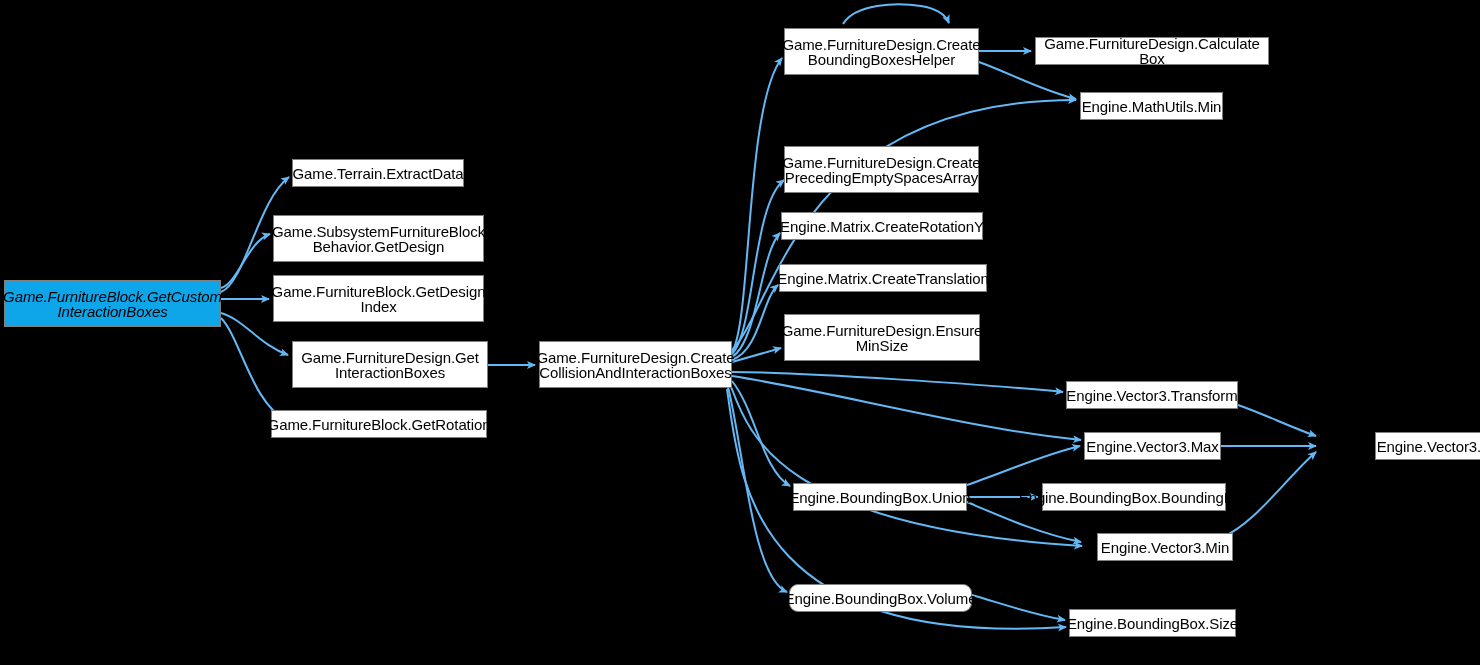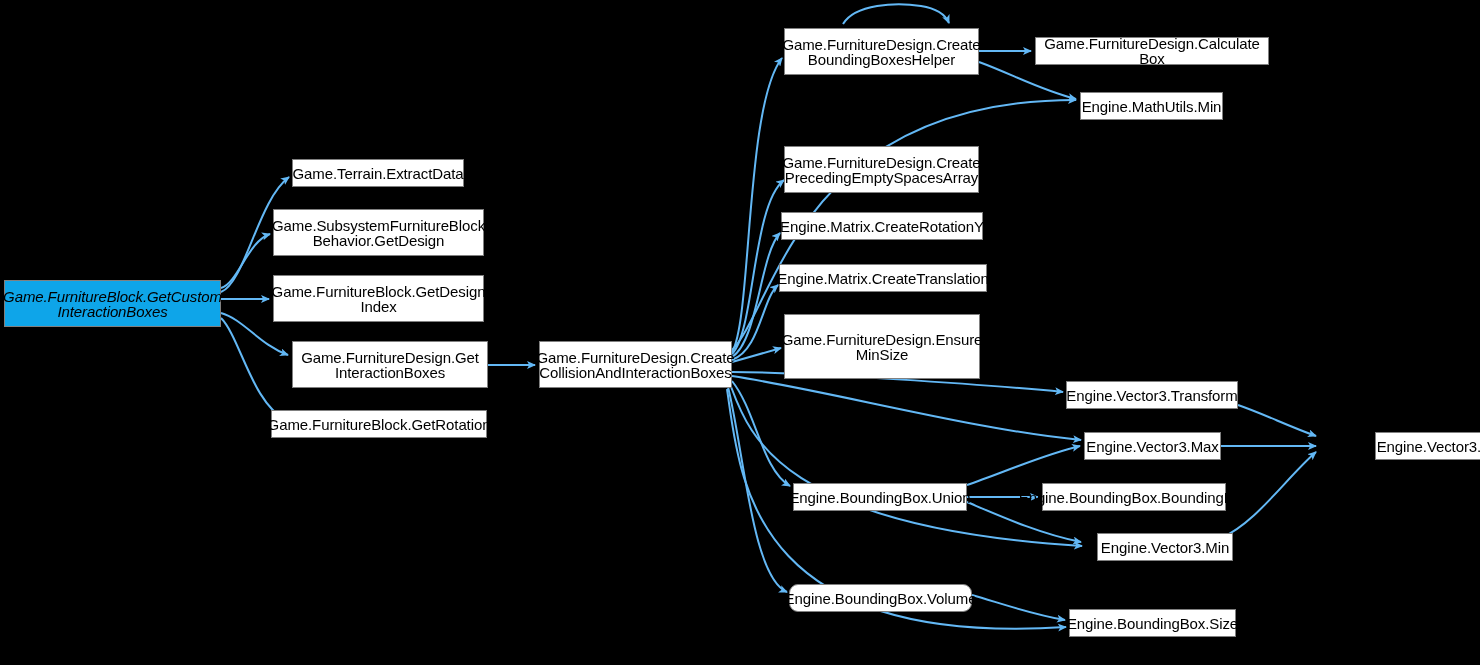--- a/index.html
+++ b/index.html
@@ -81,38 +81,38 @@
         <path d="M 972 595 C 1000 603 1030 614 1065 620" fill="none" stroke="#63b8f5" stroke-width="2" marker-end="url(#ah)"></path>
         <path d="M 1221 538 C 1256 523 1286 478 1316 452" fill="none" stroke="#63b8f5" stroke-width="2" marker-end="url(#ah)"></path>
         <path d="M 1221 446 L 1316 446" fill="none" stroke="#63b8f5" stroke-width="2" marker-end="url(#ah)"></path>
         <path d="M 1238 405 C 1264 414 1288 426 1316 436" fill="none" stroke="#63b8f5" stroke-width="2" marker-end="url(#ah)"></path>
       </g>
   </svg>
   <div id="node-layer">
       <div class="node root" style="left: 4px; top: 280px; width: 217px; height: 47px;">Game.FurnitureBlock.GetCustom
 InteractionBoxes</div>
       <div class="node" style="left: 292px; top: 159px; width: 172px; height: 28px;">Game.Terrain.ExtractData</div>
-      <div class="node" style="left: 273px; top: 209px; width: 211px; height: 47px;">Game.SubsystemFurnitureBlock
+      <div class="node" style="left: 273px; top: 215px; width: 211px; height: 47px;">Game.SubsystemFurnitureBlock
 Behavior.GetDesign</div>
       <div class="node" style="left: 273px; top: 275px; width: 211px; height: 47px;">Game.FurnitureBlock.GetDesign
 Index</div>
       <div class="node" style="left: 292px; top: 341px; width: 196px; height: 47px;">Game.FurnitureDesign.Get
 InteractionBoxes</div>
       <div class="node" style="left: 271px; top: 410px; width: 216px; height: 28px;">Game.FurnitureBlock.GetRotation</div>
       <div class="node" style="left: 539px; top: 341px; width: 193px; height: 47px;">Game.FurnitureDesign.Create
 CollisionAndInteractionBoxes</div>
       <div class="node" style="left: 784px; top: 28px; width: 195px; height: 47px;">Game.FurnitureDesign.Create
 BoundingBoxesHelper</div>
       <div class="node" style="left: 1035px; top: 37px; width: 234px; height: 28px;">Game.FurnitureDesign.Calculate Box</div>
       <div class="node" style="left: 1080px; top: 92px; width: 143px; height: 28px;">Engine.MathUtils.Min</div>
       <div class="node" style="left: 784px; top: 146px; width: 195px; height: 47px;">Game.FurnitureDesign.Create
 PrecedingEmptySpacesArray</div>
       <div class="node" style="left: 781px; top: 212px; width: 202px; height: 28px;">Engine.Matrix.CreateRotationY</div>
       <div class="node" style="left: 779px; top: 264px; width: 208px; height: 28px;">Engine.Matrix.CreateTranslation</div>
-      <div class="node" style="left: 784px; top: 314px; width: 196px; height: 65px;">Game.FurnitureDesign.Ensure
+      <div class="node" style="left: 784px; top: 314px; width: 196px; height: 47px;">Game.FurnitureDesign.Ensure
 MinSize</div>
       <div class="node" style="left: 1066px; top: 381px; width: 172px; height: 28px;">Engine.Vector3.Transform</div>
       <div class="node" style="left: 1084px; top: 432px; width: 137px; height: 28px;">Engine.Vector3.Max</div>
       <div class="node" style="left: 1375px; top: 432px; width: 158px; height: 28px;">Engine.Vector3.Vector3</div>
       <div class="node" style="left: 793px; top: 483px; width: 174px; height: 28px;">Engine.BoundingBox.Union</div>
       <div class="node" style="left: 1042px; top: 483px; width: 184px; height: 28px;">Engine.BoundingBox.BoundingBox</div>
       <div class="node" style="left: 1085px; top: 533px; width: 136px; height: 28px; margin-left: 12px;">Engine.Vector3.Min</div>
       <div class="node" style="left: 789px; top: 584px; width: 183px; height: 28px; border-radius: 9px;">Engine.BoundingBox.Volume</div>
       <div class="node" style="left: 1069px; top: 609px; width: 167px; height: 28px;">Engine.BoundingBox.Size</div>
     </div>

